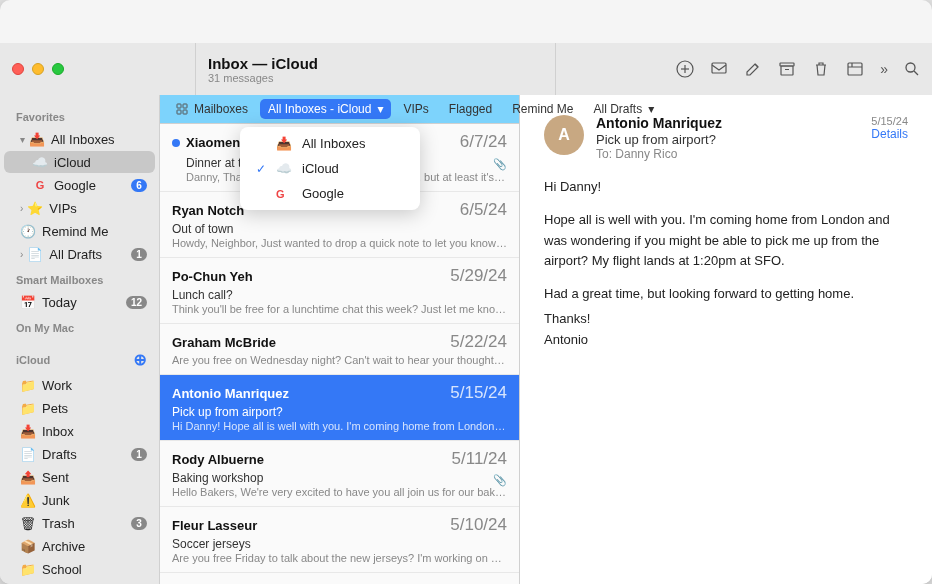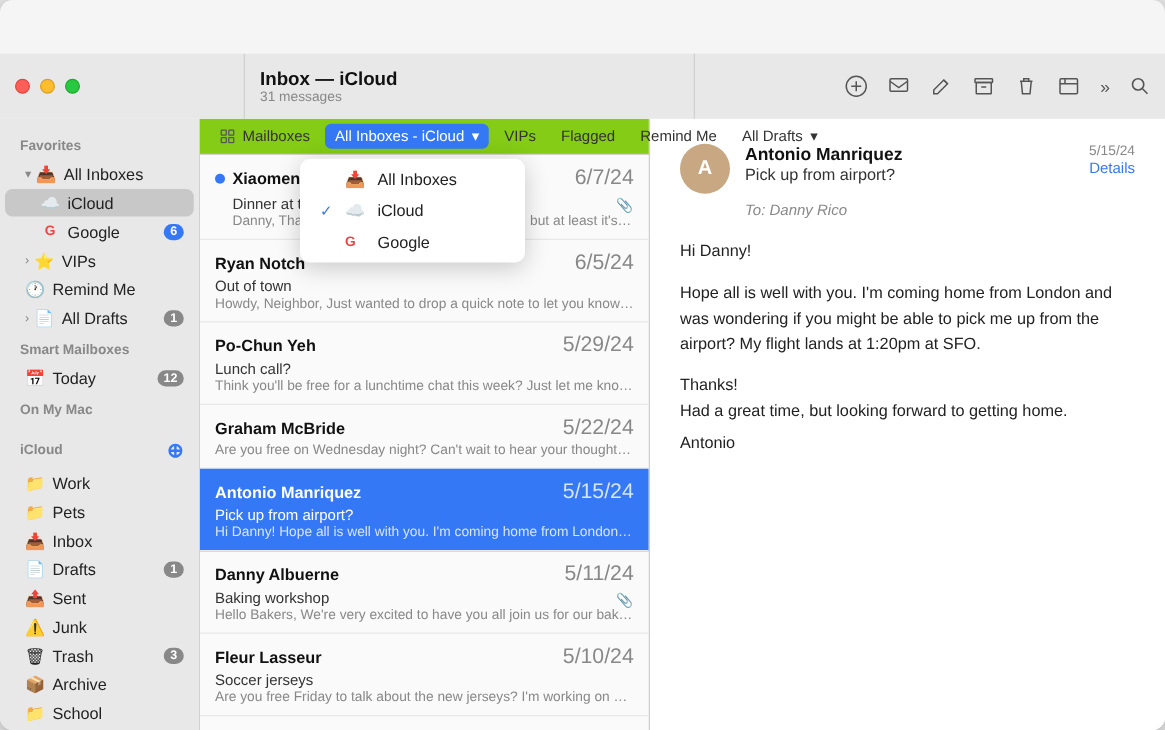--- a/index.html
+++ b/index.html
@@ -114,21 +114,21 @@
     }
     .middle-subtitle {
       font-size: 11px;
       color: #888;
     }
     
     .tabs-bar {
       display: flex;
       align-items: center;
       padding: 4px 8px;
-      background: #84cc16;
+      background: #7dd3fc;
       border-bottom: 1px solid #d0d0d0;
       gap: 4px;
       position: relative;
     }
     .tab-btn {
       display: flex;
       align-items: center;
       gap: 4px;
       padding: 3px 8px;
       font-size: 12px;
@@ -263,22 +263,21 @@
       color: #111;
     }
     .email-subject-line {
       font-size: 13px;
       color: #333;
       margin-top: 1px;
     }
     .email-to {
       font-size: 12px;
       color: #888;
-      margin-top: 14px;
-      font-style: italic;
+      margin-top: 0;
     }
     .email-date {
       font-size: 11px;
       color: #888;
     }
     .details-link {
       font-size: 12px;
       color: #3478f6;
       cursor: pointer;
       display: block;
@@ -605,21 +604,21 @@
           <div class="mail-item-header">
             <span class="mail-sender">Antonio Manriquez</span>
             <span class="mail-date">5/15/24</span>
           </div>
           <div class="mail-subject">Pick up from airport?</div>
           <div class="mail-preview">Hi Danny! Hope all is well with you. I'm coming home from London and was wondering if you might be able to pick me u...</div>
         </div>
 
         <div class="mail-item" style="position:relative;">
           <div class="mail-item-header">
-            <span class="mail-sender">Danny Albuerne</span>
+            <span class="mail-sender">Rody Albuerne</span>
             <span class="mail-date">5/11/24</span>
           </div>
           <div class="mail-subject">Baking workshop</div>
           <div class="mail-preview">Hello Bakers, We're very excited to have you all join us for our baking workshop this Saturday. This will be an ongoing serie...</div>
           <span class="attachment-icon">📎</span>
         </div>
 
         <div class="mail-item">
           <div class="mail-item-header">
             <span class="mail-sender">Fleur Lasseur</span>
@@ -648,20 +647,20 @@
               <div class="email-date">5/15/24</div>
               <a class="details-link">Details</a>
             </div>
           </div>
         </div>
       </div>
 
       <div class="email-body">
         <p style="margin-bottom:12px;">Hi Danny!</p>
         <p style="margin-bottom:12px;">Hope all is well with you. I'm coming home from London and was wondering if you might be able to pick me up from the airport? My flight lands at 1:20pm at SFO.</p>
+        <p style="margin-bottom:4px;">Had a great time, but looking forward to getting home.</p>
         <p>Thanks!</p>
-        <p style="margin-bottom:4px;">Had a great time, but looking forward to getting home.</p>
         <p>Antonio</p>
       </div>
     </div>
 
   </div>
 </div>
 
 </body></html>

